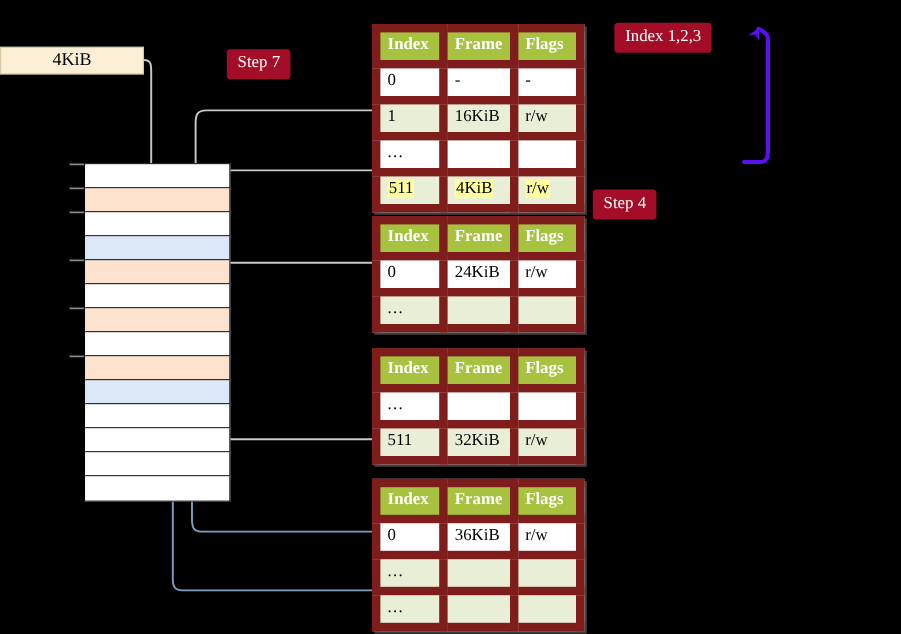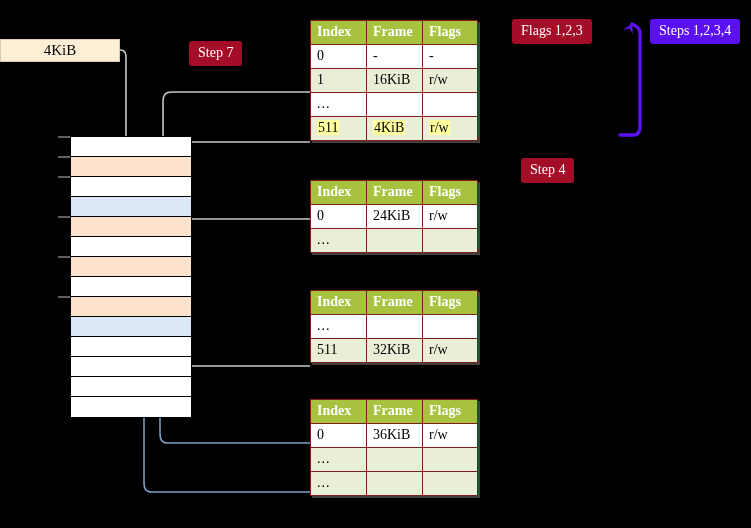--- a/index.html
+++ b/index.html
@@ -71,35 +71,35 @@
     font-size: 14px;
     line-height: 1;
     padding: 5px 9px 6px 9px;
     border-radius: 3px;
     white-space: nowrap;
   }
   .badge.red  { background: #a40d28; }
   .badge.purple { background: #5a10f0; }
 
   #badge-step0 { left: 189px; top: 41px; }
-  #badge-step4 { left: 521px; top: 158px; }
+  #badge-step4 { left: 494px; top: 158px; }
   #badge-steps123 { left: 512px; top: 19px; }
   #badge-steps1234 { left: 650px; top: 19px; }
 
   
   .ptable {
     position: absolute;
     border-collapse: collapse;
     background: #ffffff;
     font-size: 14px;
     color: #000000;
     box-shadow: 2px 2px 0 rgba(255,255,255,0.25);
   }
   .ptable th, .ptable td {
-    border: 1px solid #7f1d1d;
+    border: 7px solid #7f1d1d;
     padding: 3px 6px 4px 6px;
     text-align: left;
     font-weight: normal;
     height: 17px;
     box-sizing: border-box;
   }
   .ptable th {
     background: #a6c23e;
     color: #ffffff;
     font-weight: bold;
@@ -182,22 +182,21 @@
     <div class="memrow orange"></div>
     <div class="memrow blue"></div>
     <div class="memrow"></div>
     <div class="memrow"></div>
     <div class="memrow"></div>
     <div class="memrow"></div>
   </div>
 
   <div class="badge red" id="badge-step0">Step 7</div>
   <div class="badge red" id="badge-step4">Step 4</div>
-  <div class="badge red" id="badge-steps123">Flags 1,2,3</div>
-  <div class="badge purple" id="badge-steps1234">Steps 1,2,3,4</div>
+  <div class="badge red" id="badge-steps123">Index 1,2,3</div>
 
   <table class="ptable" id="table1">
     <thead>
       <tr>
         <th class="c-index">Index</th>
         <th class="c-frame">Frame</th>
         <th class="c-flags">Flags</th>
       </tr>
     </thead>
     <tbody>

